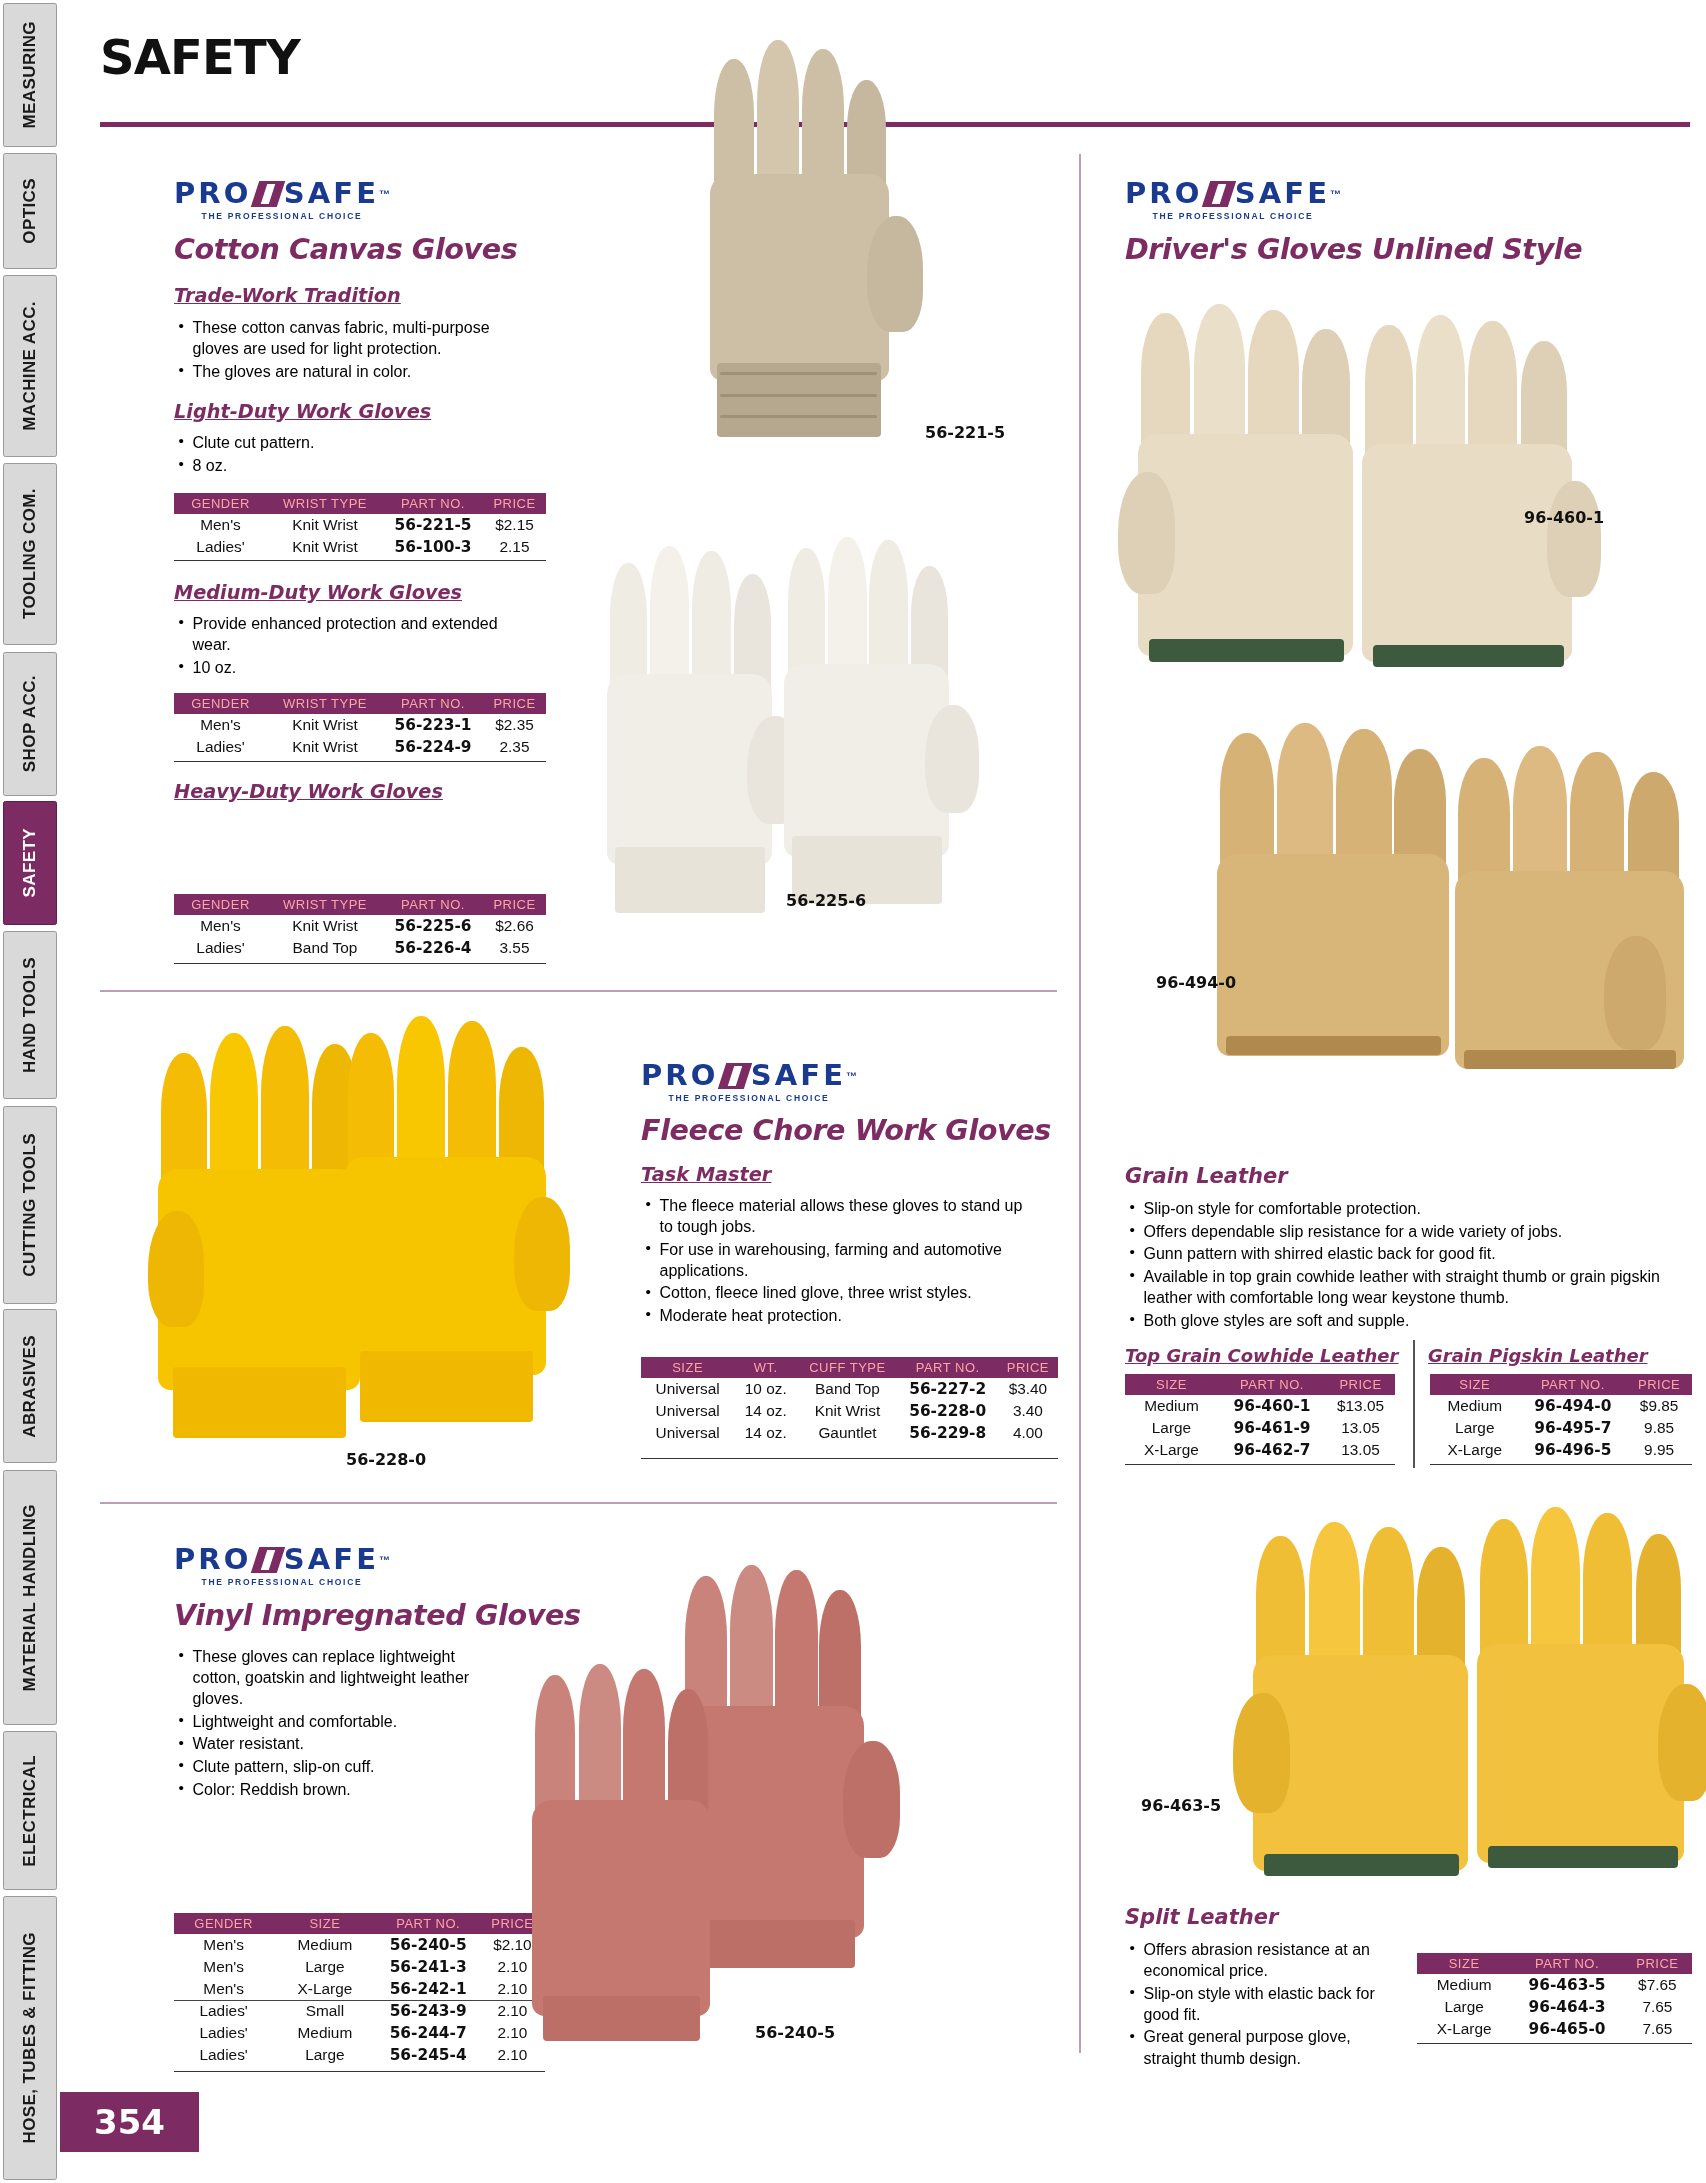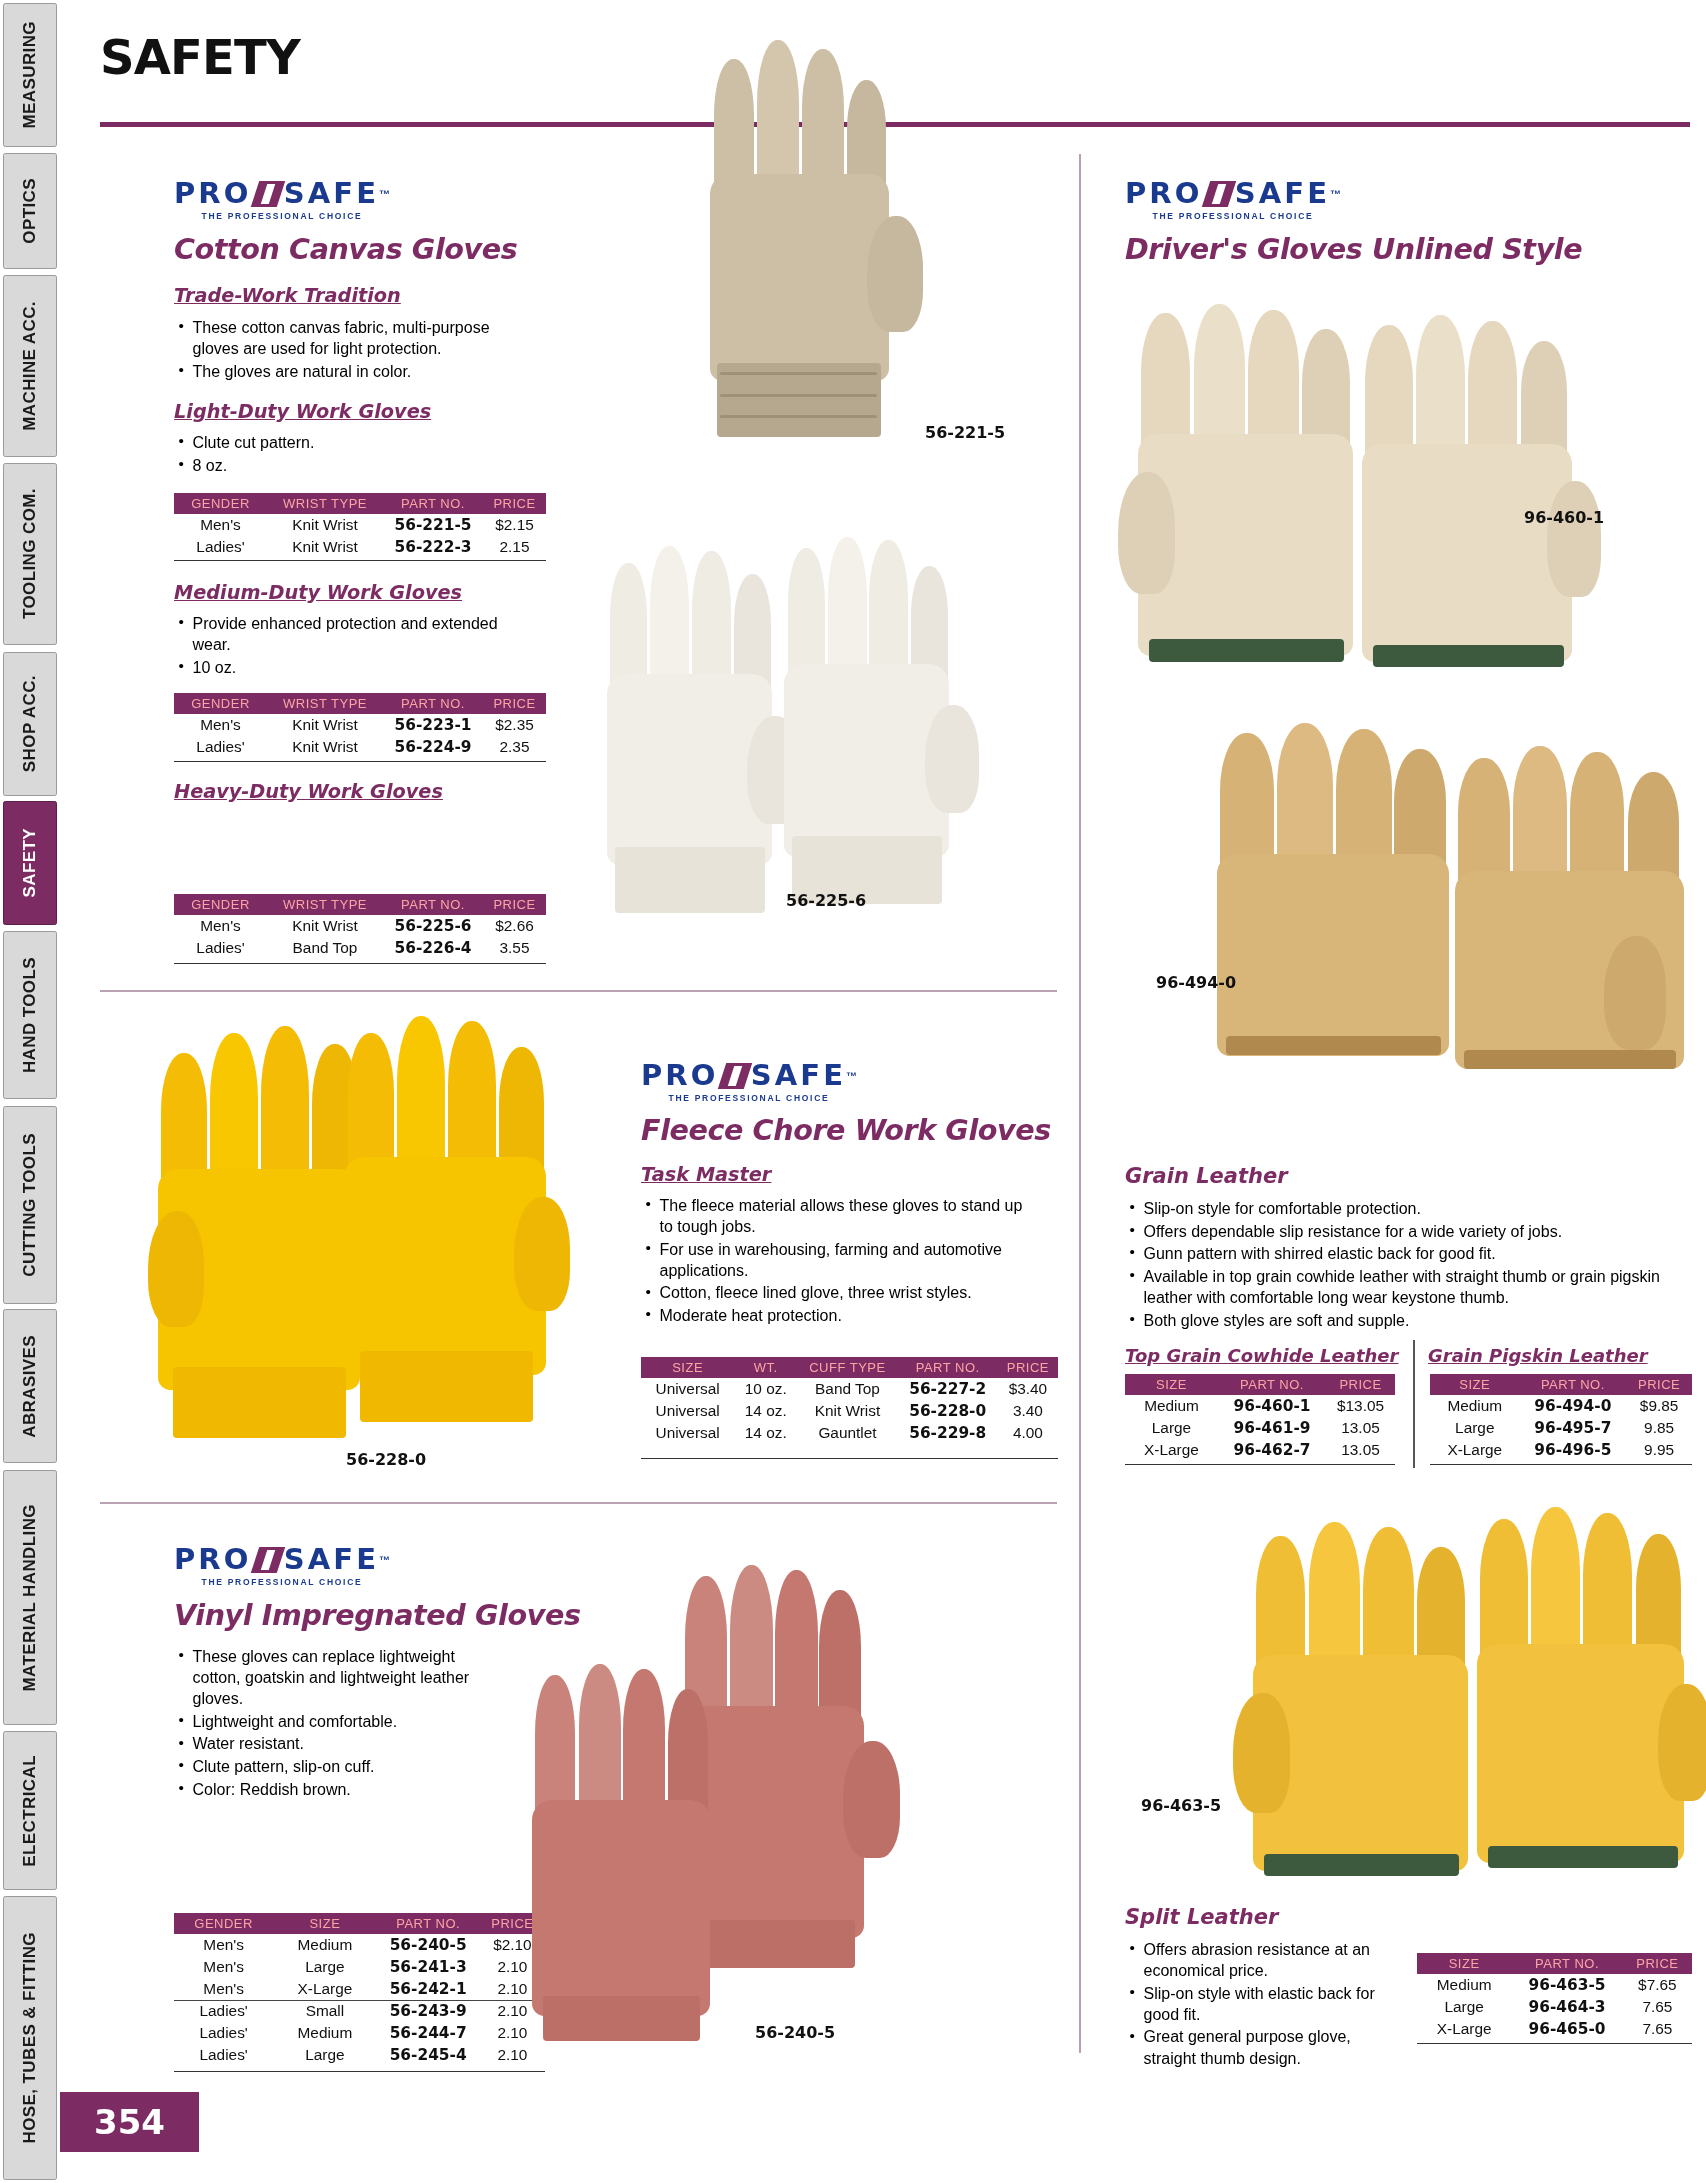--- a/index.html
+++ b/index.html
@@ -219,21 +219,21 @@
     <tbody>
       <tr>
         <td>Men's</td>
         <td>Knit Wrist</td>
         <td class="pn">56-221-5</td>
         <td>$2.15</td>
       </tr>
       <tr>
         <td>Ladies'</td>
         <td>Knit Wrist</td>
-        <td class="pn">56-222-3</td>
+        <td class="pn">56-100-3</td>
         <td>2.15</td>
       </tr>
     </tbody>
   </table>
   <div class="tbl-underline" style="left:114px; top:560px; width:372px;"></div>
 
   <h3 class="sub" style="left:114px; top:581px;">Medium-Duty Work Gloves</h3>
   <ul class="bul" style="left:114px; top:613px; width:324px;">
     <li>Provide enhanced protection and extended wear.</li>
     <li>10 oz.</li>

